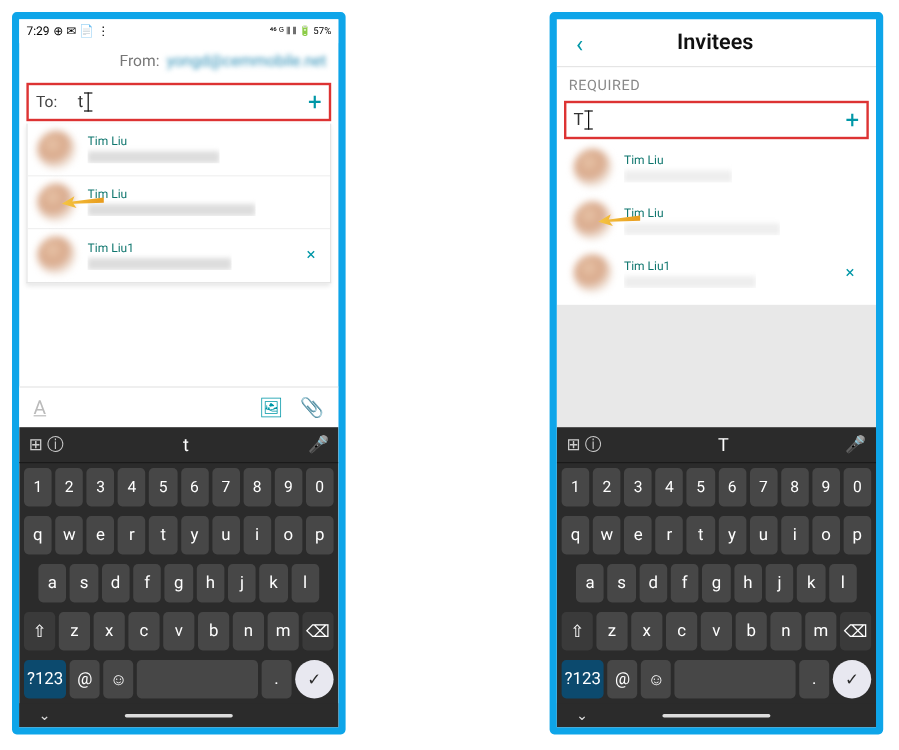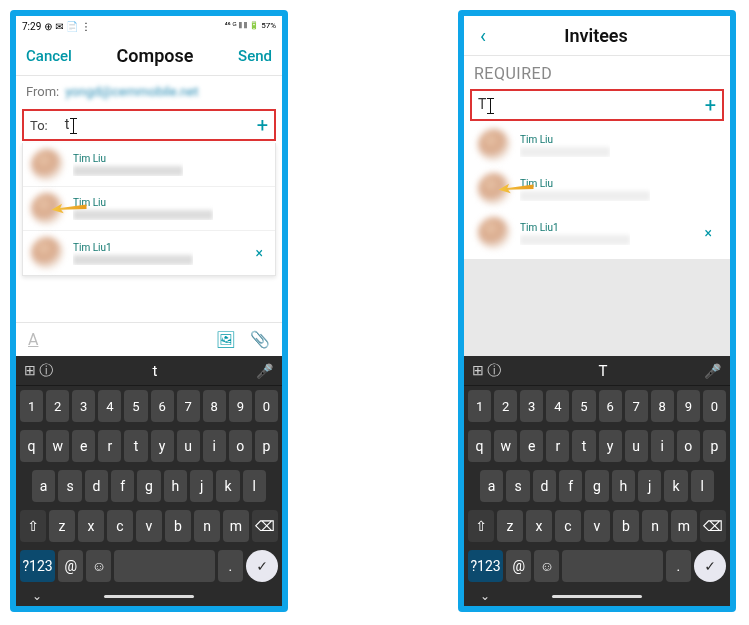--- a/index.html
+++ b/index.html
@@ -48,26 +48,27 @@
     color: #0097a7;
     font-size: 20px;
     padding: 0 6px;
   }
   .from-row {
     padding: 8px 10px;
     display: flex;
     align-items: center;
     font-size: 13px;
     color: #777;
+    justify-content: flex-end;
   }
   .from-label { margin-right: 6px; }
   .from-value { color: #2a8db5; filter: blur(2px); }
   .required-label {
     padding: 8px 10px 4px;
-    font-size: 16px;
+    font-size: 12px;
     color: #888;
     letter-spacing: 0.5px;
   }
   .to-row {
     margin: 2px 6px;
     border: 2px solid #d33;
     height: 32px;
     display: flex;
     align-items: center;
     padding: 0 6px;
@@ -256,25 +257,20 @@
   <div class="status-bar">
     <div class="status-left">
       <span>7:29</span>
       <span>⊕ ✉ 📄 ⋮</span>
     </div>
     <div class="status-right">
       <span>⁴⁶ ᴳ ⫴ ⫴ 🔋 57%</span>
     </div>
   </div>
 
-  <div class="nav-header">
-    <span class="nav-cancel">Cancel</span>
-    <span class="nav-title">Compose</span>
-    <span class="nav-send">Send</span>
-  </div>
 
   <div class="from-row">
     <span class="from-label">From:</span>
     <span class="from-value">yongd@cemmobile.net</span>
   </div>
 
   <div class="to-row">
     <span class="to-label">To:</span>
     <span class="to-input-val"><span>t</span><span class="ibeam"><span></span></span></span>
     <span class="to-plus">+</span>

